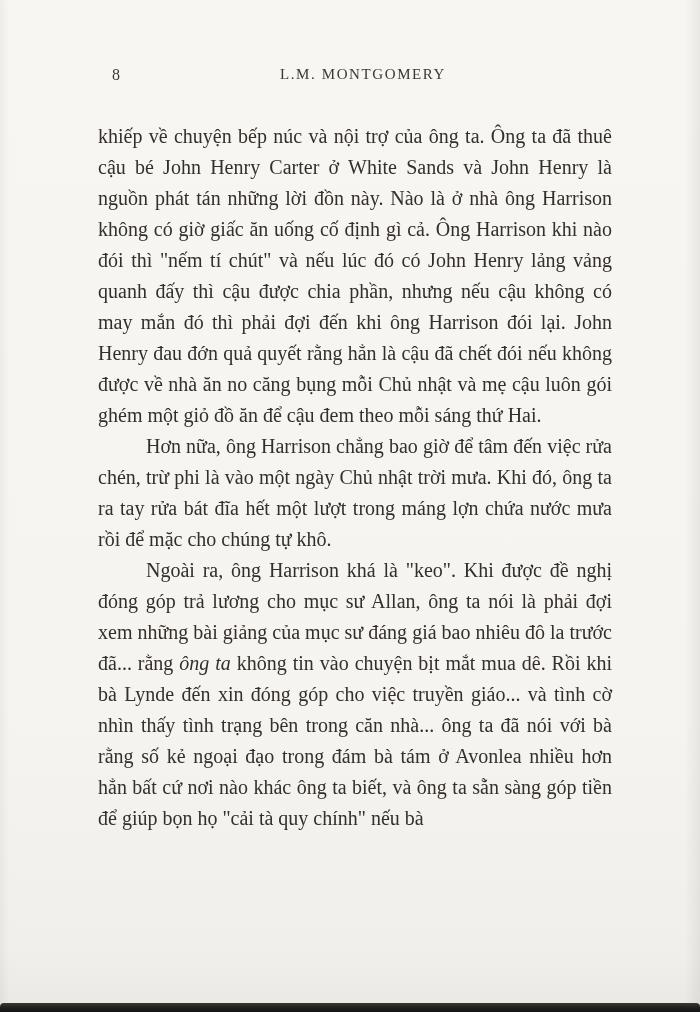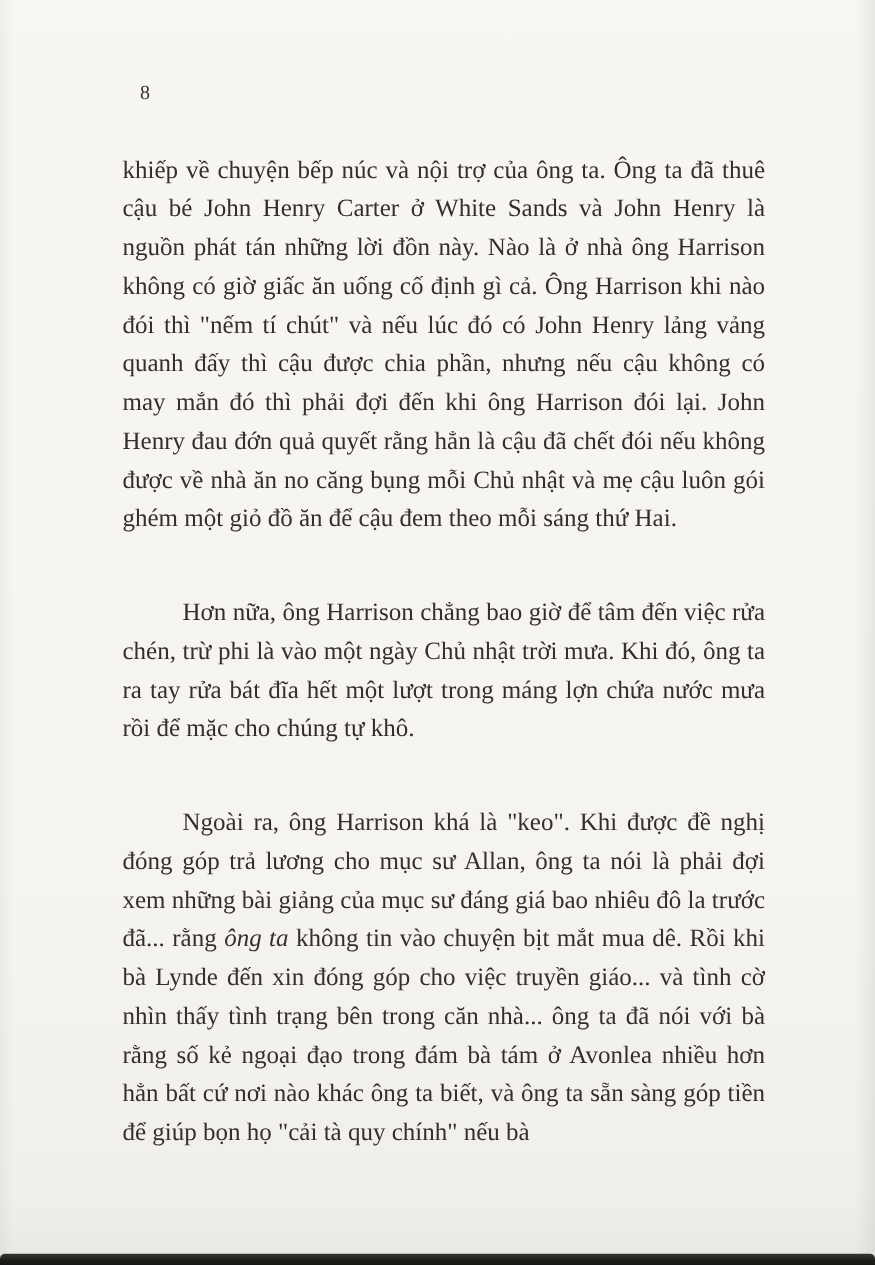--- a/index.html
+++ b/index.html
@@ -69,21 +69,21 @@
     top: 121px;
     left: 98px;
     width: 514px;
     font-size: 20px;
     line-height: 31px;
     text-align: justify;
     color: #352f27;
   }
 
   .content p { margin: 0; }
-  .content p.indent { text-indent: 48px; margin-top: 44px; }
+  .content p.indent { text-indent: 48px; }
 
   .emph { font-style: italic; }
 
   .watermark {
     position: absolute;
     left: 0;
     right: 0;
     top: 896px;
     text-align: center;
     pointer-events: none;
@@ -119,20 +119,21 @@
     z-index: 6;
   }
 </style>
 </head>
 <body>
 
 <div class="page">
 
   <div class="header-row">
     <span class="page-number">8</span>
+    <div class="running-header">L.M. MONTGOMERY</div>
   </div>
 
   <div class="content">
     <p><span>khiếp về chuyện bếp núc và nội trợ của ông ta. Ông ta đã thuê cậu bé John Henry Carter ở White Sands và John Henry là nguồn phát tán những lời đồn này. Nào là ở nhà ông Harrison không có giờ giấc ăn uống cố định gì cả. Ông Harrison khi nào đói thì "nếm tí chút" và nếu lúc đó có John Henry lảng vảng quanh đấy thì cậu được chia phần, nhưng nếu cậu không có may mắn đó thì phải đợi đến khi ông Harrison đói lại. John Henry đau đớn quả quyết rằng hẳn là cậu đã chết đói nếu không được về nhà ăn no căng bụng mỗi Chủ nhật và mẹ cậu luôn gói ghém một giỏ đồ ăn để cậu đem theo mỗi sáng thứ Hai.</span></p>
     <p class="indent"><span>Hơn nữa, ông Harrison chẳng bao giờ để tâm đến việc rửa chén, trừ phi là vào một ngày Chủ nhật trời mưa. Khi đó, ông ta ra tay rửa bát đĩa hết một lượt trong máng lợn chứa nước mưa rồi để mặc cho chúng tự khô.</span></p>
     <p class="indent"><span>Ngoài ra, ông Harrison khá là "keo". Khi được đề nghị đóng góp trả lương cho mục sư Allan, ông ta nói là phải đợi xem những bài giảng của mục sư đáng giá bao nhiêu đô la trước đã... rằng </span><em class="emph">ông ta</em><span> không tin vào chuyện bịt mắt mua dê. Rồi khi bà Lynde đến xin đóng góp cho việc truyền giáo... và tình cờ nhìn thấy tình trạng bên trong căn nhà... ông ta đã nói với bà rằng số kẻ ngoại đạo trong đám bà tám ở Avonlea nhiều hơn hẳn bất cứ nơi nào khác ông ta biết, và ông ta sẵn sàng góp tiền để giúp bọn họ "cải tà quy chính" nếu bà</span></p>
   </div>
 
 
   <div class="scan-edge"></div>

